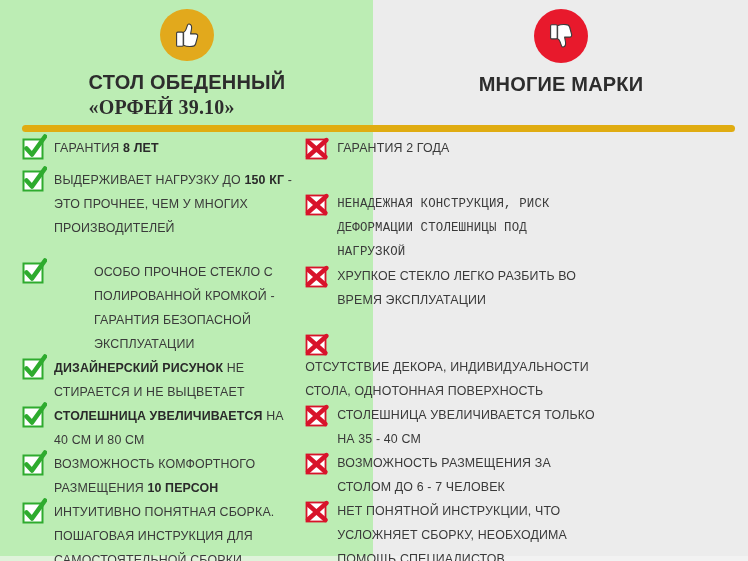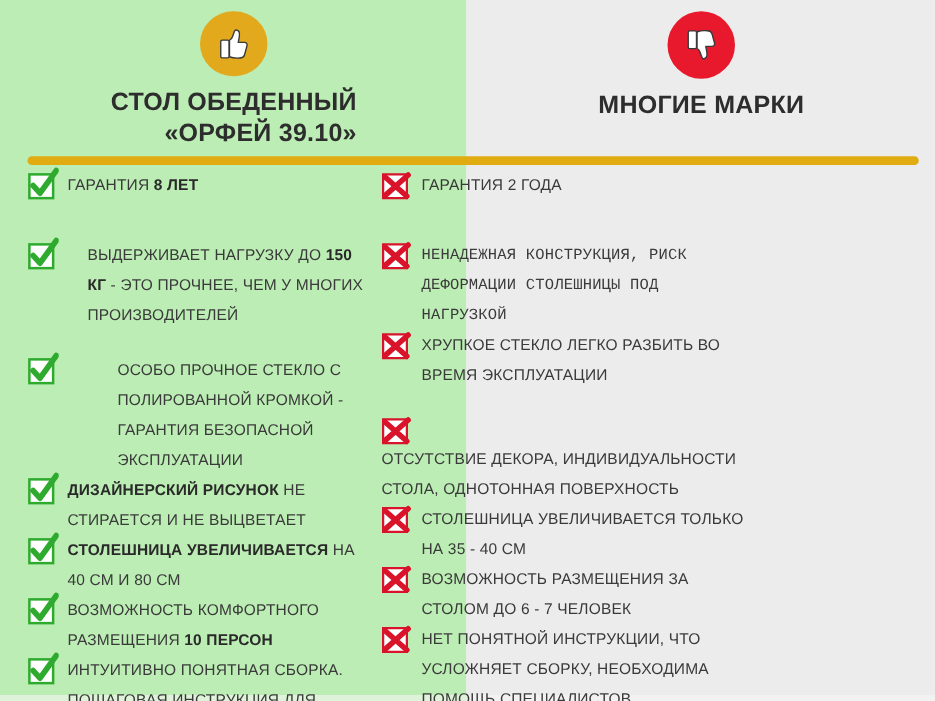--- a/index.html
+++ b/index.html
@@ -80,28 +80,28 @@
     align-items: center;
     justify-content: center;
     box-sizing: border-box;
   }
   .badge.good { background: #e2a91c; }
   .badge.bad  { background: #e8192c; }
   .badge svg { display: block; }
 
   .header-title {
     margin-top: 9px;
-    text-align: right;
+    text-align: left;
     color: #2d2d2d;
     font-weight: bold;
     font-size: 20px;
     letter-spacing: 0.2px;
     line-height: 1.24;
   }
-  .header-title .line2 { display: block; }
+  .header-title .line2 { display: block; font-family: Liberation Serif, serif; }
 
   
   .divider {
     position: absolute;
     left: 22px;
     top: 125px;
     width: 713px;
     height: 7px;
     background: #e0ac11;
     border-radius: 4px;
@@ -217,21 +217,21 @@
     <div class="col col-good" id="col-good">
         <div class="item">
           <span class="item-icon">
             <svg width="28" height="28" viewBox="0 0 28 28" aria-hidden="true">
               <rect x="4.5" y="6.5" width="19" height="19" fill="#ffffff" stroke="#2eab2e" stroke-width="2"></rect>
               <path d="M7.5 15.5 L13 21.5 L26 3.5" fill="none" stroke="#2eab2e" stroke-width="4.6" stroke-linecap="round" stroke-linejoin="round"></path>
             </svg>
           </span>
           <span class="item-text"><span>ГАРАНТИЯ </span><b>8 ЛЕТ</b></span>
         </div>
-        <div class="item" style="margin-top: 32px; gap: 16px;">
+        <div class="item" style="margin-top: 8px;">
           <span class="item-icon">
             <svg width="28" height="28" viewBox="0 0 28 28" aria-hidden="true">
               <rect x="4.5" y="6.5" width="19" height="19" fill="#ffffff" stroke="#2eab2e" stroke-width="2"></rect>
               <path d="M7.5 15.5 L13 21.5 L26 3.5" fill="none" stroke="#2eab2e" stroke-width="4.6" stroke-linecap="round" stroke-linejoin="round"></path>
             </svg>
           </span>
           <span class="item-text"><span>ВЫДЕРЖИВАЕТ НАГРУЗКУ ДО </span><b>150 КГ</b><span> - ЭТО ПРОЧНЕЕ, ЧЕМ У МНОГИХ ПРОИЗВОДИТЕЛЕЙ</span></span>
         </div>
         <div class="item" style="margin-top: 20px; gap: 40px;">
           <span class="item-icon">

